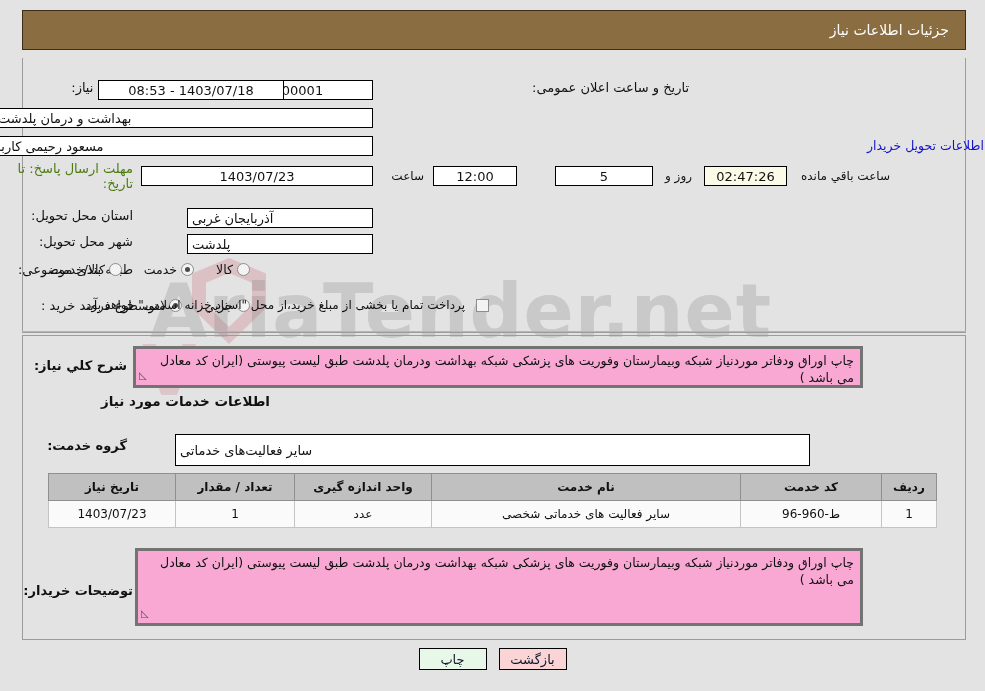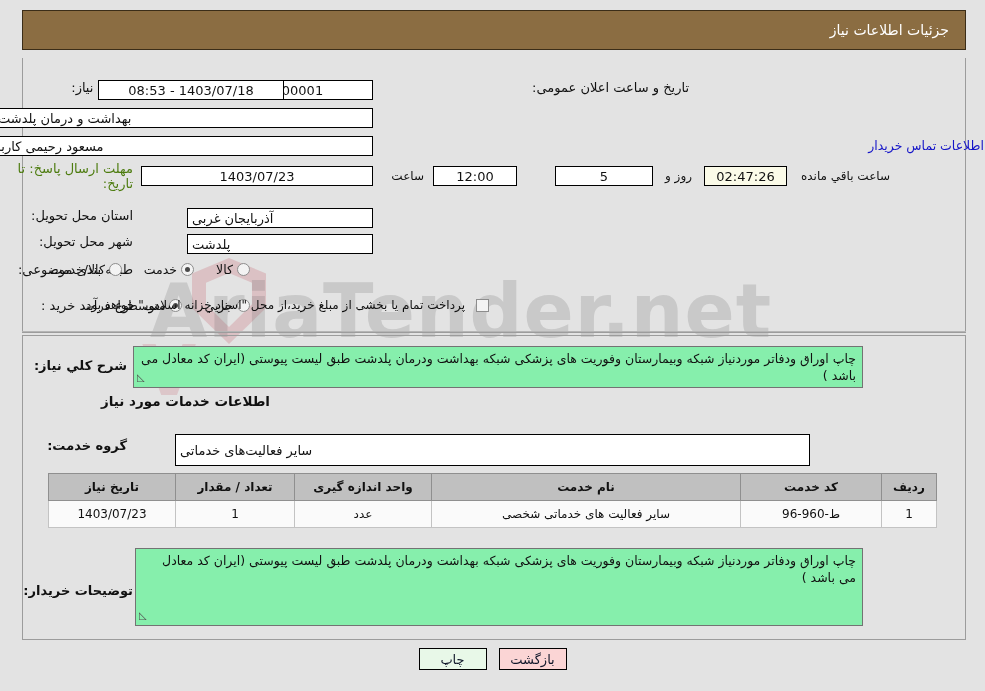--- a/index.html
+++ b/index.html
@@ -101,21 +101,21 @@
   .chk{
     width:13px;height:13px;border:1px solid #8d8d8d;background:#f3f3f3;
     box-sizing:border-box;display:inline-block;margin-left:6px;
   }
   
   .sect{
     position:absolute;font-size:13.5px;font-weight:bold;color:#111;z-index:12;
   }
   
   .ta{
-    position:absolute;background:#86efac;border:1px solid #737373;
+    position:absolute;background:#f9a8d4;border:3px solid #737373;
     box-sizing:border-box;font-size:12.5px;color:#111;
     padding:3px 6px;line-height:17px;z-index:12;overflow:hidden;
   }
   .ta .grip{
     position:absolute;left:3px;bottom:1px;
     color:#555;font-size:10px;transform:rotate(0deg);
   }
   
   .tblwrap{position:absolute;left:48px;top:473px;width:889px;z-index:12;}
   table{border-collapse:collapse;width:100%;font-size:12px;}
@@ -174,21 +174,21 @@
 <div class="row" style="right:852px;top:108px;">
   <span class="lbl">نام دستگاه خریدار:</span>
 </div>
 <div class="fld right" style="position:absolute;right:612px;top:108px;width:380px;z-index:12;">بهداشت و درمان پلدشت</div>
 
 <div class="row" style="right:852px;top:136px;">
   <span class="lbl">ایجاد کننده درخواست:</span>
 </div>
 <div class="fld right" style="position:absolute;right:612px;top:136px;width:537px;z-index:12;">مسعود رحیمی کاربرداز بهداشت و درمان پلدشت</div>
 <div style="position:absolute;right:1px;left:249px;top:138px;z-index:12;">
-  <span class="bluelink">اطلاعات تماس خریدار</span>
+  <span class="bluelink">اطلاعات تحویل خریدار</span>
 </div>
 
 <div class="row" style="right:852px;top:161px;width:120px;display:block;">
   <span class="lbl2">مهلت ارسال پاسخ: تا تاریخ:</span>
 </div>
 <div class="fld center" style="position:absolute;right:612px;top:166px;width:232px;z-index:12;">1403/07/23</div>
 <div style="position:absolute;right:556px;top:168px;z-index:12;">
   <span class="inline-lbl">ساعت</span>
 </div>
 <div class="fld center" style="position:absolute;right:468px;top:166px;width:84px;z-index:12;">12:00</div>

